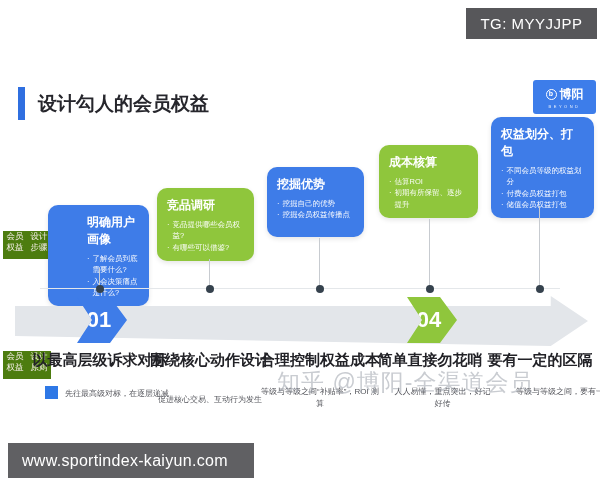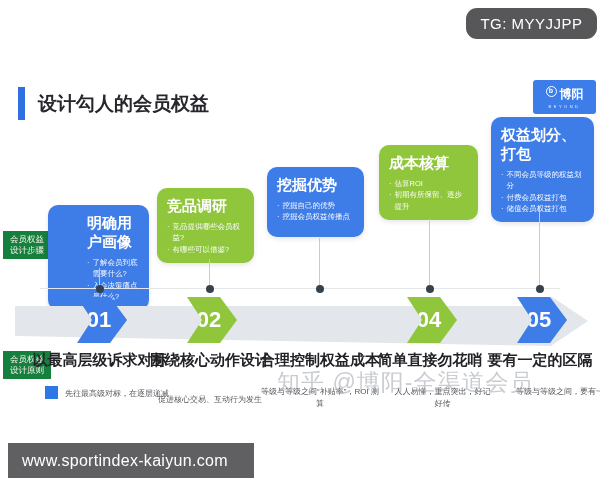--- a/index.html
+++ b/index.html
@@ -2,45 +2,45 @@
 <html><head>
 <meta charset="utf-8">
 <style>
   * { margin:0; padding:0; box-sizing:border-box; }
   body { font-family:"Liberation Sans","DejaVu Sans",sans-serif; background:#fff; }
   #canvas { position:relative; width:600px; height:480px; background:#ffffff; overflow:hidden; }
 
   
   .tg-badge { position:absolute; left:466px; top:8px; width:131px; height:31px;
     background:#57575a; color:#fff; font-size:15px; display:flex; align-items:center;
-    justify-content:center; letter-spacing:0.5px;border-radius:11px; }
+    justify-content:center; letter-spacing:0.5px; }
   .title-bar { position:absolute; left:18px; top:87px; width:7px; height:33px; background:#2f6fe0; }
   .page-title { position:absolute; left:38px; top:91px; font-size:19px; font-weight:bold; color:#26262c; }
   .logo { position:absolute; left:533px; top:80px; width:63px; height:34px; background:#3d7dea;
     border-radius:3px; color:#fff; display:flex; flex-direction:column; align-items:center;
     justify-content:center; }
-  .logo-row { display:flex; align-items:flex-start; gap:3px; }
+  .logo-row { display:flex; align-items:center; gap:3px; }
   .logo-circle { width:11px; height:11px; border:1.5px solid #fff; border-radius:50%;
     font-size:7px; line-height:8px; text-align:center; font-weight:bold; }
   .logo-name { font-size:12px; font-weight:bold; }
   .logo-sub { font-size:4px; letter-spacing:2.5px; margin-top:1px; opacity:0.9; }
 
   
-  .side-badge { position:absolute; left:3px; width:48px; height:28px; background:#15803d;
+  .side-badge { position:absolute; left:3px; width:48px; height:28px; background:#4d7c0f;
     color:#fcf3ef; font-size:8.5px; line-height:1.35; text-align:center; display:flex;
-    flex-direction:column; justify-content:center; }
+    flex-direction:row; justify-content:center; }
   .side-badge.b1 { top:231px; }
   .side-badge.b2 { top:351px; }
 
   
   .step-box { position:absolute; border-radius:10px; padding:9px 10px 8px 10px; color:#fff;
     box-shadow:0 2px 5px rgba(0,0,0,0.10); }
   .step-box.blue { background:#3e7ce8; }
   .step-box.green { background:#8fc63c; }
-  .box-title { font-size:15px; font-weight:bold; margin-bottom:5px; }
+  .box-title { font-size:12px; font-weight:bold; margin-bottom:5px; }
   .bullet { display:flex; font-size:7.5px; line-height:1.5; color:rgba(255,255,255,0.96); }
   .bullet .mark { margin-right:3px; }
   .box1 { left:48px; top:205px; width:101px; min-height:62px;padding-left:39px; }
   .box2 { left:157px; top:188px; width:97px; min-height:70px; }
   .box3 { left:267px; top:167px; width:97px; min-height:70px; }
   .box4 { left:379px; top:145px; width:99px; min-height:73px; }
   .box5 { left:491px; top:117px; width:103px; min-height:88px; }
 
   
   .conn { position:absolute; width:1px; background:#c7cbd0; }
@@ -174,23 +174,21 @@
   <div class="conn c5"></div>
   <div class="hline"></div>
   <div class="dot d1"></div>
   <div class="dot d2"></div>
   <div class="dot d3"></div>
   <div class="dot d4"></div>
   <div class="dot d5"></div>
 
   <div class="band"></div>
   <div class="chevron blue ch1">01</div>
-  <div class="chevron green ch2">02</div>
   <div class="chevron green ch4">04</div>
-  <div class="chevron blue ch5">05</div>
 
   <div class="principle p1">以最高层级诉求对标</div>
   <div class="principle p2">围绕核心动作设计</div>
   <div class="principle p3">合理控制权益成本</div>
   <div class="principle p4">简单直接勿花哨</div>
   <div class="principle p5">要有一定的区隔</div>
 
   <div class="blue-square"></div>
   <div class="note n1">先往最高级对标，在逐层递减</div>
   <div class="note n2">促进核心交易、互动行为发生</div>

